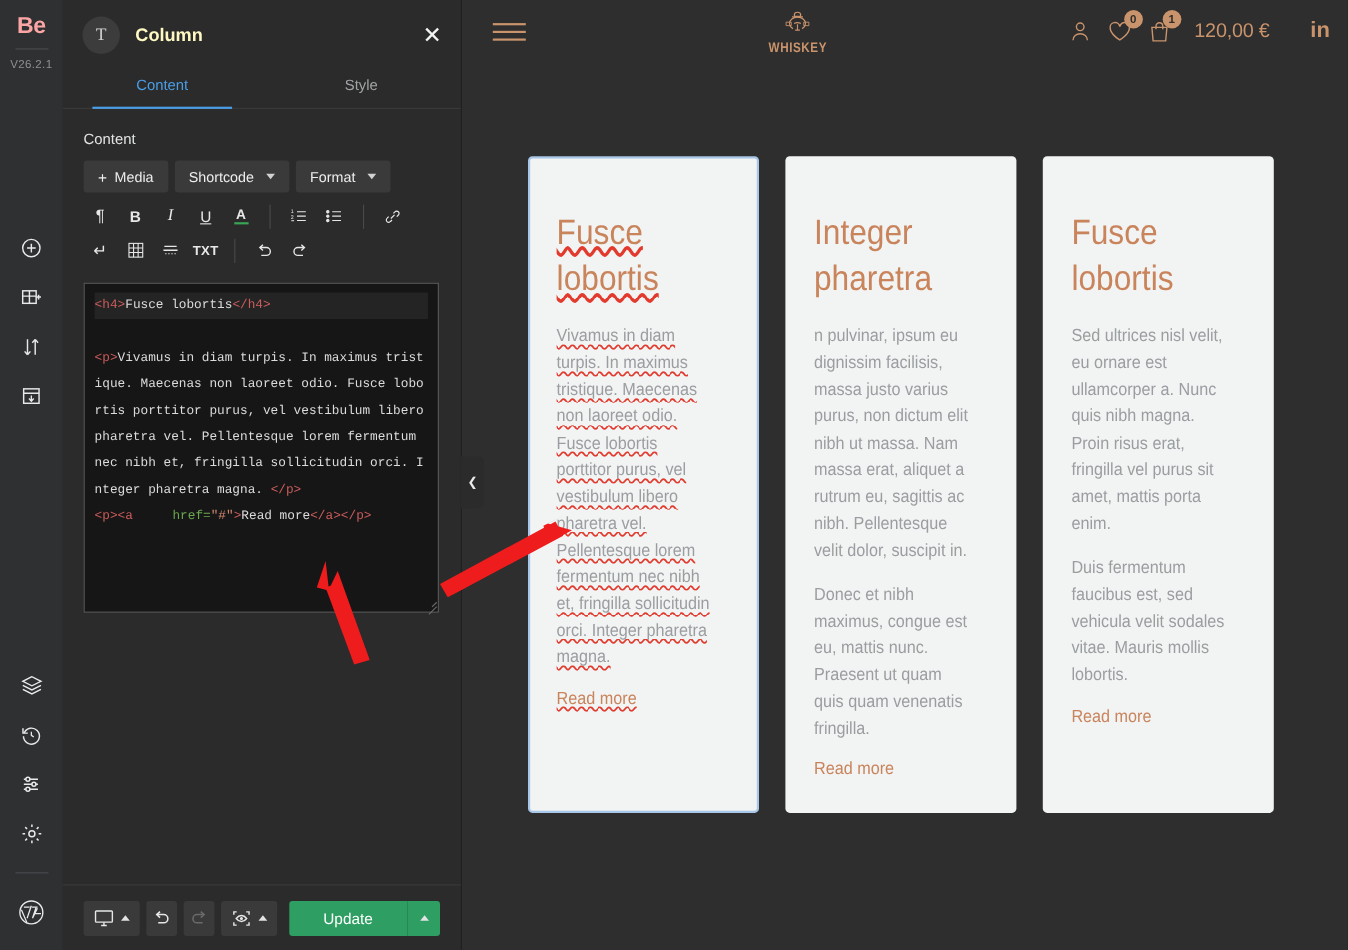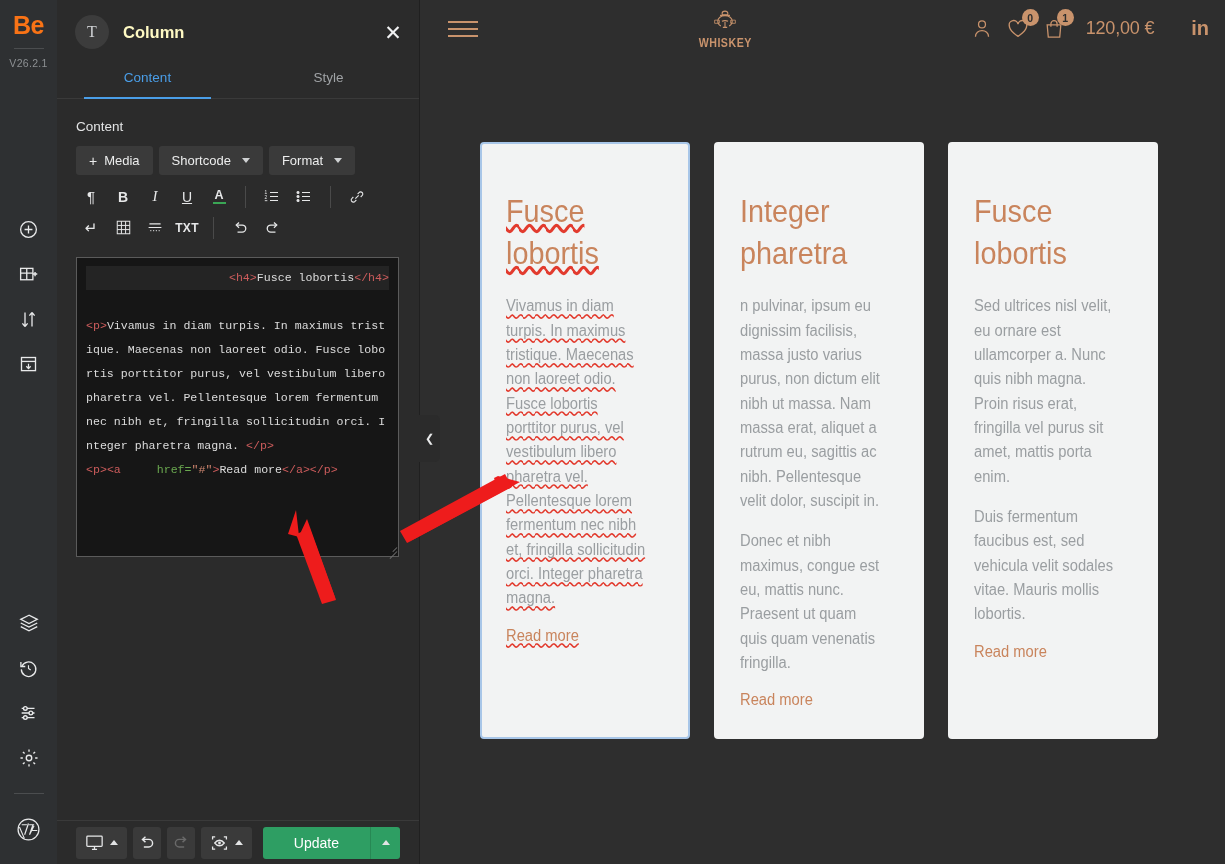--- a/index.html
+++ b/index.html
@@ -13,22 +13,22 @@
   .app { position: relative; width: 1225px; height: 864px; display: flex; }
 
   
   .rail {
     width: 57px; height: 864px;
     background: #2e3032;
     display: flex; flex-direction: column; align-items: center;
     flex: 0 0 57px;
   }
   .rail-logo {
-    margin-top: 13px; font-size: 25px; font-weight: bold;
-    color: #f97316; letter-spacing: -0.5px; line-height: 1;
+    margin-top: 13px; font-size: 21px; font-weight: bold;
+    color: #fca5a5; letter-spacing: -0.5px; line-height: 1;
     font-family: "Liberation Sans", sans-serif;
   }
   .rail-sep { width: 30px; height: 1px; background: #4b4d4f; margin: 10px 0 8px; }
   .rail-ver { font-size: 10.5px; color: #8d9093; letter-spacing: 0.3px; }
   .rail-group-top { margin-top: 147px; display: flex; flex-direction: column; align-items: center; gap: 19px; }
   .rail-group-bottom { margin-top: auto; display: flex; flex-direction: column; align-items: center; gap: 19px; padding-bottom: 22px; }
   .rail-icon {
     width: 26px; height: 26px;
     display: flex; align-items: center; justify-content: center;
     color: #e8e9ea; cursor: pointer;
@@ -91,21 +91,21 @@
   .code-wrap { margin-top: 14px; position: relative; }
   .code-area {
     width: 323px; height: 300px;
     background: #161616; border: 1px solid #5b5b5b;
     padding: 8px 9px; overflow: hidden;
     font-family: "Liberation Mono", monospace;
     font-size: 11.6px; line-height: 24px;
     color: #dcdcdc; white-space: pre-wrap; word-break: break-all;
     resize: none; outline: none;
   }
-  .code-line-hl { background: #242424; display: block; text-align: right; }
+  .code-line-hl { background: #242424; display: block; }
   .tag { color: #cd5c5c; }
   .attr { color: #6aa84f; padding-left: 29px; }
   .str { color: #d08770; }
   .resize-grip {
     position: absolute; right: 3px; bottom: 3px; width: 11px; height: 11px;
     pointer-events: none;
   }
   .resize-grip i {
     position: absolute; right: 0; background: #6d6d6d; height: 1px; transform: rotate(-45deg);
     transform-origin: right center;
@@ -117,21 +117,21 @@
   .collapse-tab {
     position: absolute; right: -21px; top: 415px;
     width: 21px; height: 47px;
     background: #2b2b2b; border-radius: 0 5px 5px 0;
     display: flex; align-items: center; justify-content: center;
     color: #e9eaeb; font-size: 11px; cursor: pointer; z-index: 5;
   }
 
   
   .panel-foot {
-    height: 44px; border-top: 1px solid #3a3a3a;
+    height: 60px; border-top: 1px solid #3a3a3a;
     display: flex; align-items: center; padding: 0 19px; gap: 6px;
   }
   .fbtn {
     background: #3a3a3a; border-radius: 3px; height: 32px;
     display: flex; align-items: center; justify-content: center;
     color: #e6e7e8; cursor: pointer; padding: 0 9px; gap: 6px;
   }
   .fbtn.w-single { width: 38px; padding: 0; }
   .caret-u {
     width: 0; height: 0; border-left: 4px solid transparent;

